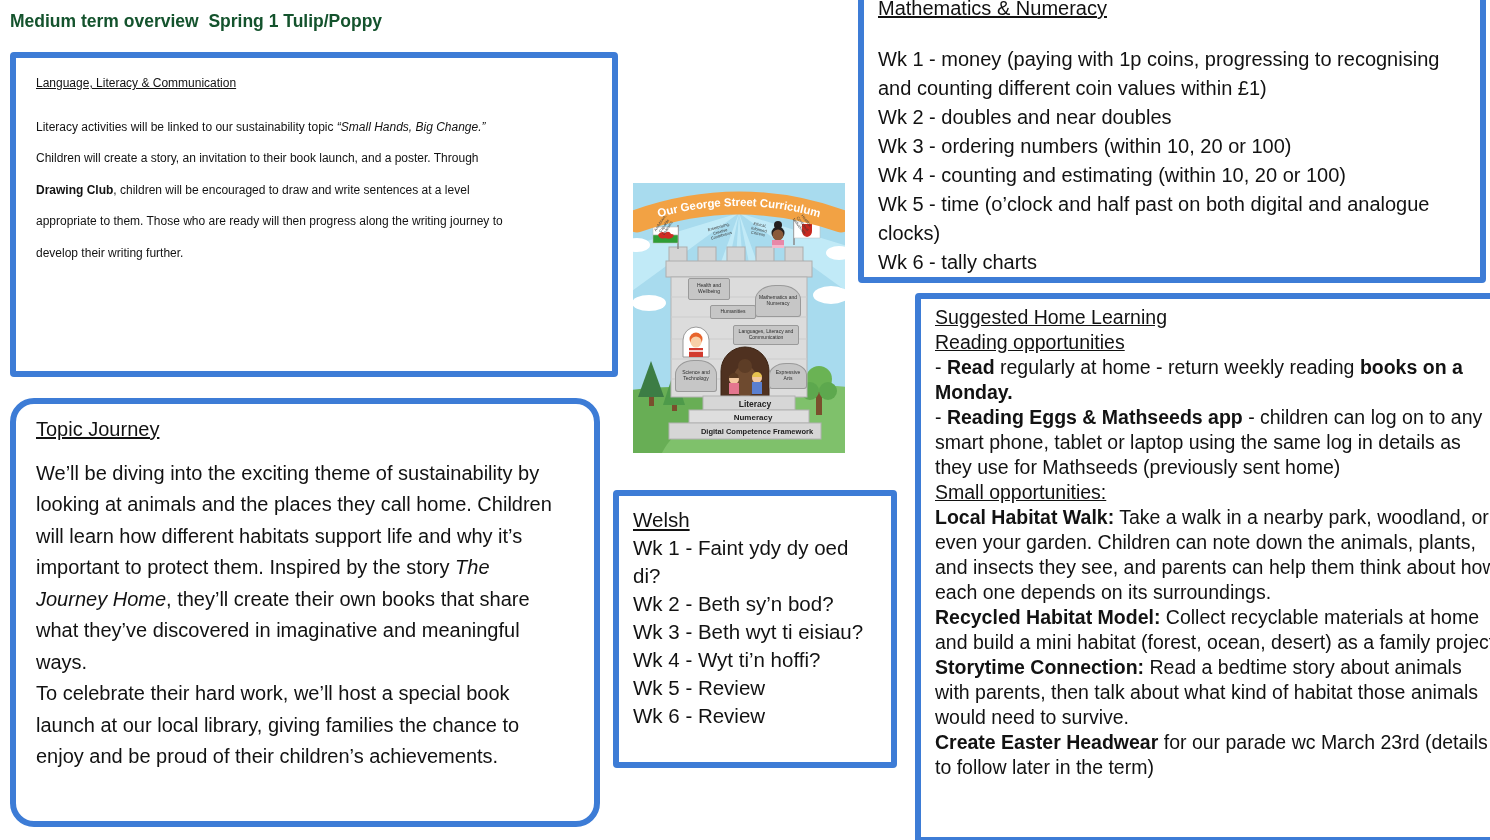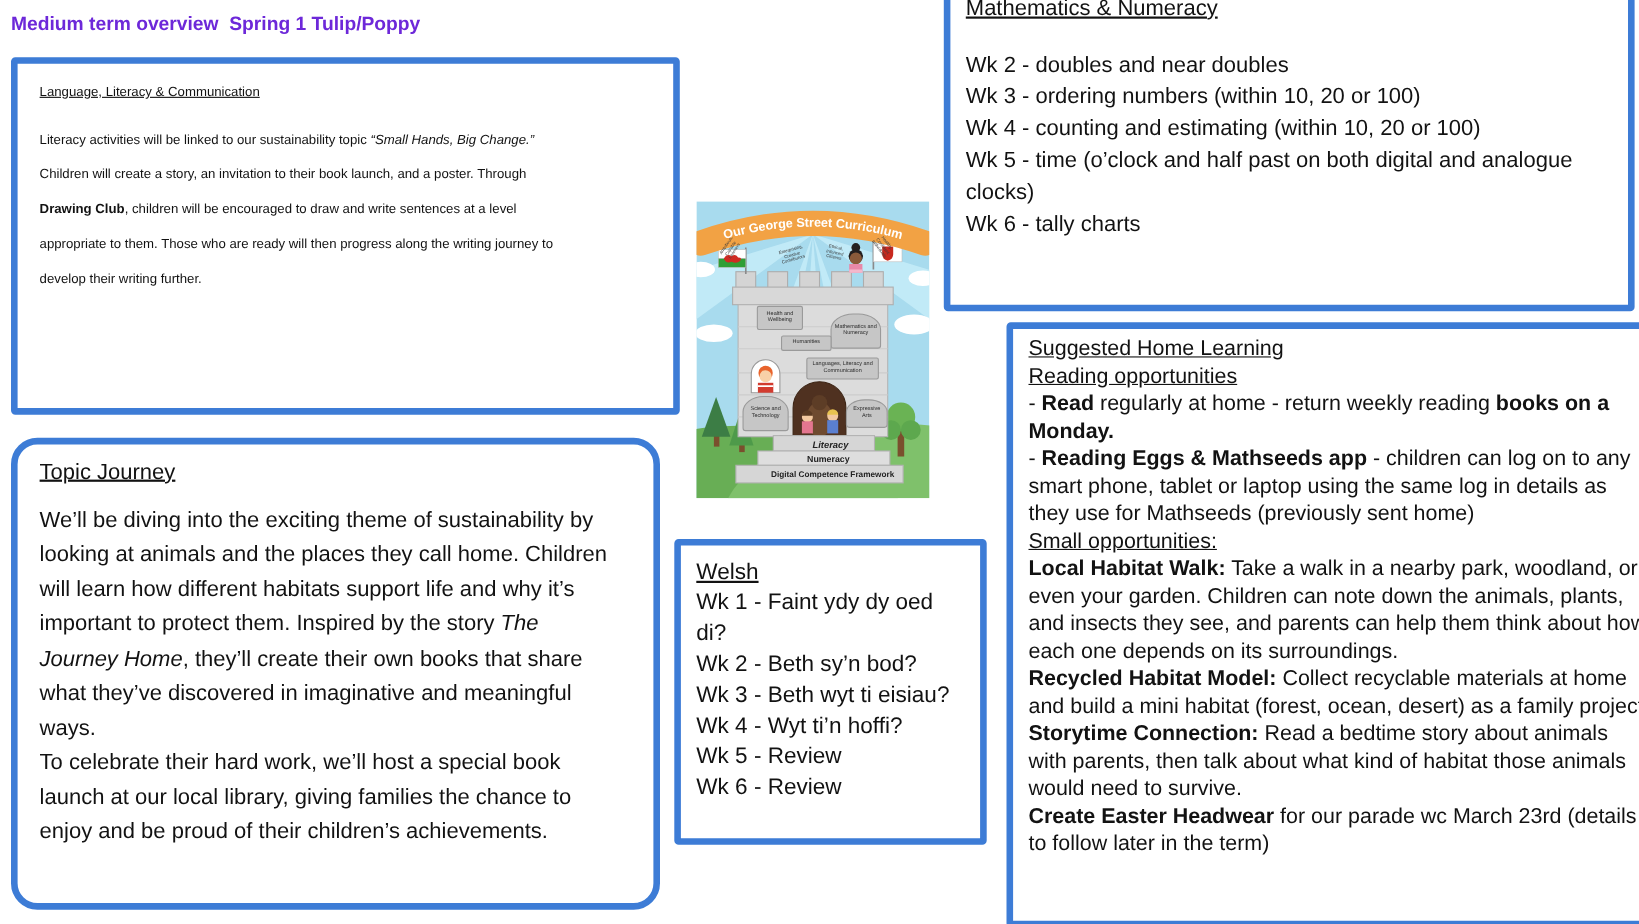--- a/index.html
+++ b/index.html
@@ -3,21 +3,21 @@
 <meta charset="utf-8">
 <style>
   html,body{margin:0;padding:0;}
   body{
     width:1490px;height:840px;position:relative;overflow:hidden;
     background:#ffffff;color:#121212;
     font-family:"Liberation Sans","DejaVu Sans",sans-serif;
   }
   #page-title{
     position:absolute;left:10px;top:11px;
-    font-size:17.5px;font-weight:700;white-space:pre;color:#6d28d9;
+    font-size:17.5px;font-weight:700;white-space:pre;color:#14532d;
   }
   .box{
     position:absolute;box-sizing:border-box;background:#fff;
     border:6px solid #3d7cd6;border-radius:4px;
   }
   .heading{text-decoration:underline;}
   .par span{white-space:pre-wrap;}
   .seg-b{font-weight:700;}
   .seg-i{font-style:italic;}
   .seg-u{text-decoration:underline;}
@@ -76,20 +76,21 @@
   <div class="heading">Topic Journey</div>
   <div class="flow">
       <div class="par"><span>We’ll be diving into the exciting theme of sustainability by looking at animals and the places they call home. Children will learn how different habitats support life and why it’s important to protect them. Inspired by the story </span><span class="seg-i">The Journey Home</span><span>, they’ll create their own books that share what they’ve discovered in imaginative and meaningful ways.</span></div>
       <div class="par"><span>To celebrate their hard work, we’ll host a special book launch at our local library, giving families the chance to enjoy and be proud of their children’s achievements.</span></div>
     </div>
 </div>
 
 <div class="box" id="box-maths">
   <div class="heading">Mathematics &amp; Numeracy</div>
   <div class="lines">
+      <div class="line">Wk 1 - money (paying with 1p coins, progressing to recognising and counting different coin values within £1)</div>
       <div class="line">Wk 2 - doubles and near doubles</div>
       <div class="line">Wk 3 - ordering numbers (within 10, 20 or 100)</div>
       <div class="line">Wk 4 - counting and estimating (within 10, 20 or 100)</div>
       <div class="line">Wk 5 - time (o’clock and half past on both digital and analogue clocks)</div>
       <div class="line">Wk 6 - tally charts</div>
     </div>
 </div>
 
 <div class="box" id="box-welsh">
   <div class="heading">Welsh</div>
@@ -244,16 +245,16 @@
 Confident
 Individuals</div>
 
   <div class="plaque" style="left:55px;top:95px;width:42px;height:22px;">Health and Wellbeing</div>
   <div class="plaque arch" style="left:122px;top:102px;width:46px;height:32px;">Mathematics and Numeracy</div>
   <div class="plaque" style="left:77px;top:122px;width:46px;height:14px;">Humanities</div>
   <div class="plaque" style="left:100px;top:142px;width:66px;height:20px;">Languages, Literacy and Communication</div>
   <div class="plaque arch" style="left:42px;top:177px;width:42px;height:32px;">Science and Technology</div>
   <div class="plaque arch" style="left:136px;top:180px;width:38px;height:26px;">Expressive Arts</div>
 
-  <div class="step-label" style="left:70px;top:214px;width:104px;height:13px;font-size:8.5px;font-style:italic;">Literacy</div>
+  <div class="step-label" style="left:70px;top:214px;width:104px;height:13px;font-size:8.5px;">Literacy</div>
   <div class="step-label" style="left:56px;top:228px;width:128px;height:12px;font-size:8px;">Numeracy</div>
   <div class="step-label" style="left:36px;top:241px;width:152px;height:14px;font-size:7.5px;margin-left:12px;">Digital Competence Framework</div>
 </div>
 
 </body></html>

